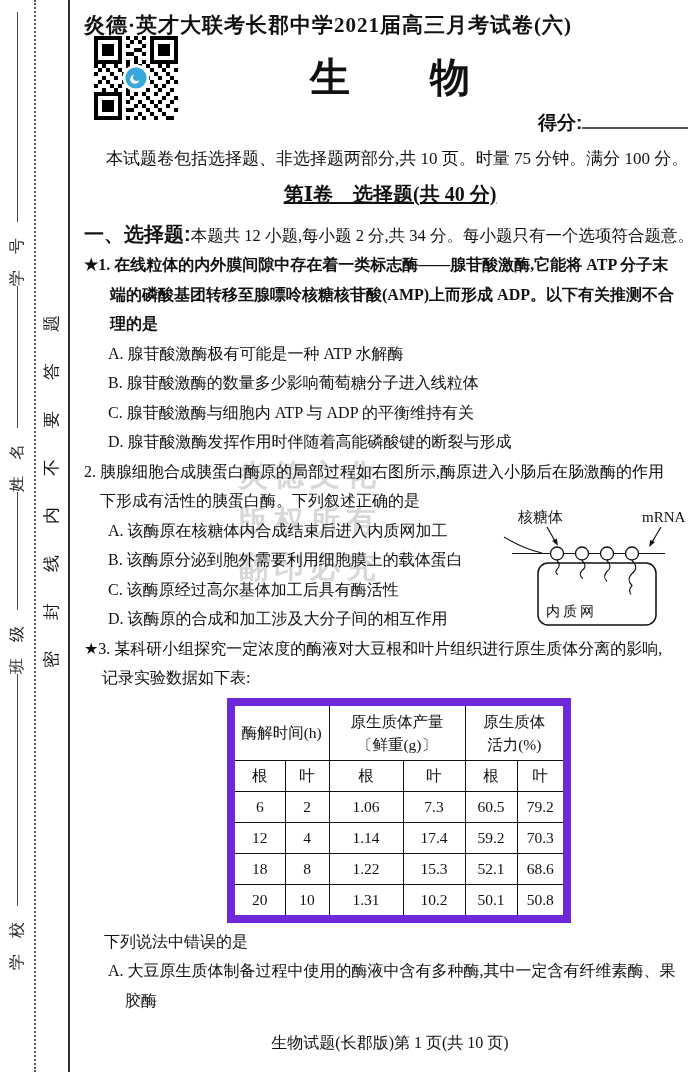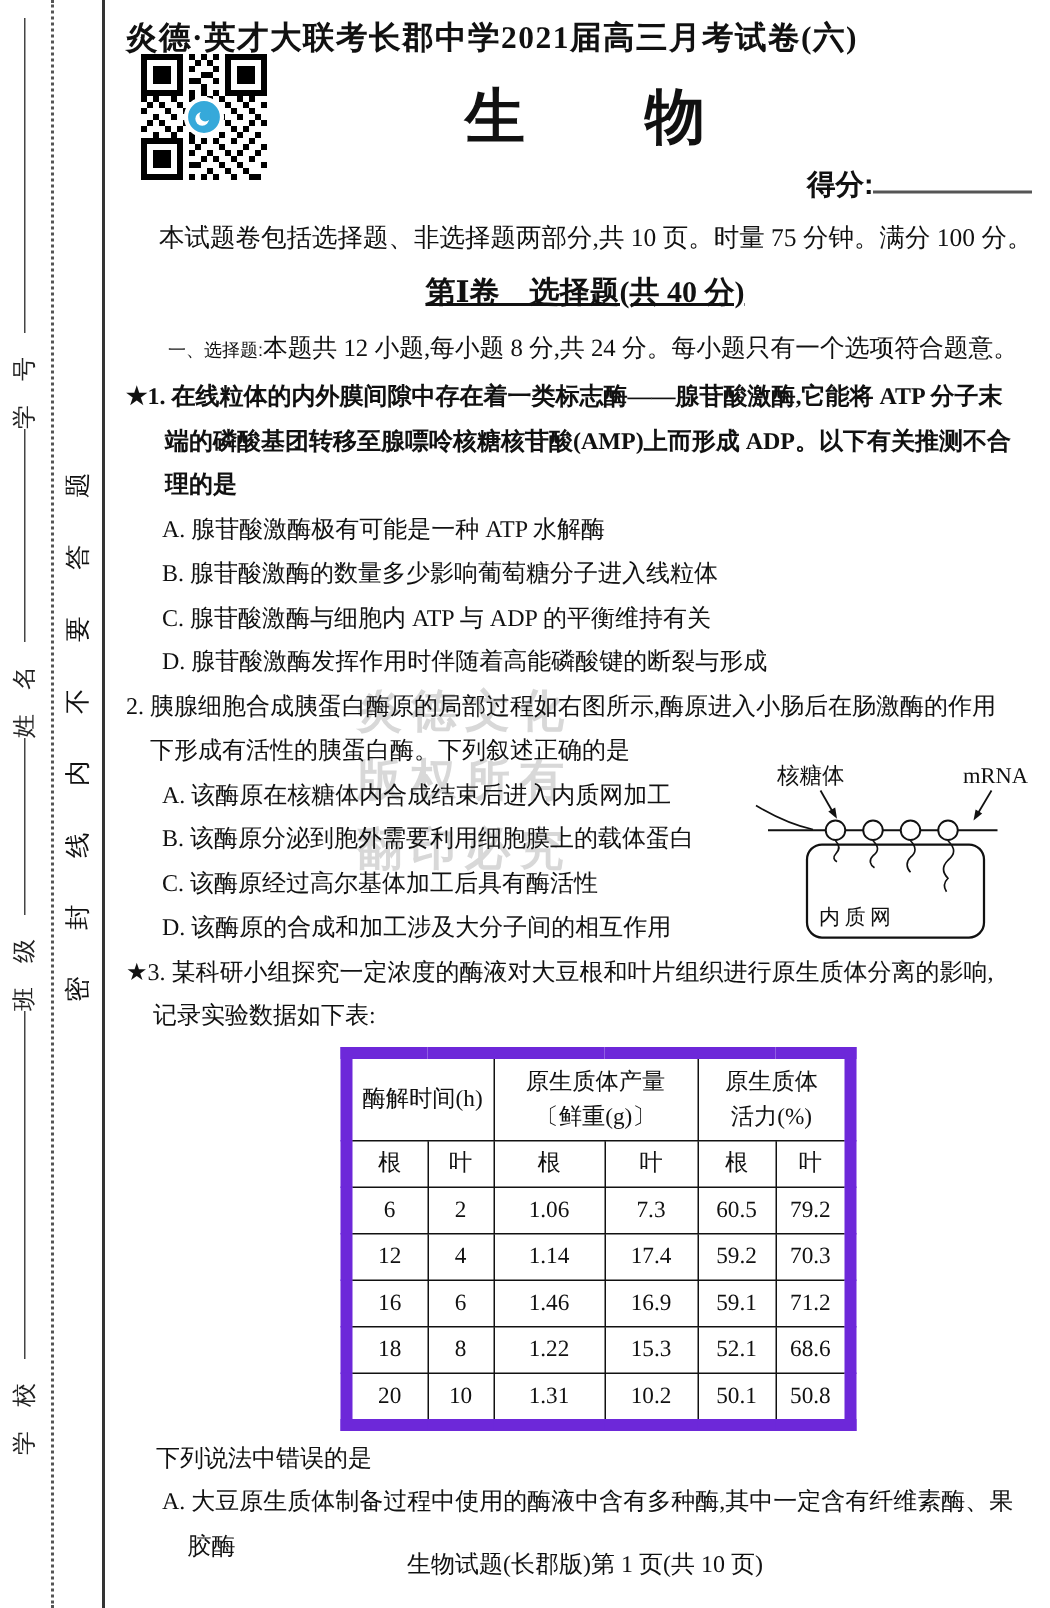--- a/index.html
+++ b/index.html
@@ -27,21 +27,21 @@
   .qr{position:absolute;left:94px;top:36px;z-index:3;}
   .subject{position:absolute;left:84px;top:50px;width:612px;text-align:center;
     font-size:40px;font-weight:bold;z-index:2;}
   .score{position:absolute;left:538px;top:109px;font-size:19px;font-weight:bold;
     font-family:"Liberation Sans","DejaVu Sans",sans-serif;z-index:2;}
   .score .blank{display:inline-block;width:106px;border-bottom:2px solid #555;height:18px;}
   .instructions{position:absolute;left:106px;top:147px;font-size:17px;z-index:2;}
   .section-title{position:absolute;left:84px;top:181px;width:612px;text-align:center;
     font-size:20px;font-weight:bold;z-index:2;text-decoration:underline;}
   .part-line{position:absolute;left:84px;top:221px;width:616px;font-size:16.5px;z-index:2;}
-  .part-label{font-weight:normal;font-family:"Liberation Sans","DejaVu Sans",sans-serif;font-size:12px;margin-left:28px;}
+  .part-label{font-weight:bold;font-family:"Liberation Sans","DejaVu Sans",sans-serif;font-size:20px;}
   
   .qwrap{position:absolute;left:84px;top:250px;width:612px;font-size:16px;
     line-height:29.5px;z-index:2;}
   .qwrap p{margin:0;}
   .qtext{white-space:pre-line;}
   .qnum{margin-right:4px;}
   .q1{padding-left:26px;text-indent:-26px;font-weight:bold;}
   .q2{padding-left:16px;text-indent:-16px;}
   .q3{padding-left:18px;text-indent:-18px;}
   .opt{margin:0 0 0 24px !important;}
@@ -97,21 +97,21 @@
 
   <div class="score">
     <span>得分:</span><span class="blank"></span>
   </div>
 
   <div class="instructions">本试题卷包括选择题、非选择题两部分,共 10 页。时量 75 分钟。满分 100 分。</div>
 
   <div class="section-title">第Ⅰ卷　选择题(共 40 分)</div>
 
   <div class="part-line">
-    <span class="part-label">一、选择题:</span><span>本题共 12 小题,每小题 8 分,共 24 分。每小题只有一个选项符合题意。</span>
+    <span class="part-label">一、选择题:</span><span>本题共 12 小题,每小题 2 分,共 34 分。每小题只有一个选项符合题意。</span>
   </div>
 
   <div class="qwrap">
 
     <p class="q1"><span class="qnum">★1.</span><span class="qtext">在线粒体的内外膜间隙中存在着一类标志酶——腺苷酸激酶,它能将 ATP 分子末
 端的磷酸基团转移至腺嘌呤核糖核苷酸(AMP)上而形成 ADP。以下有关推测不合
 理的是</span></p>
     <div>
         <p class="opt">A. 腺苷酸激酶极有可能是一种 ATP 水解酶</p>
         <p class="opt">B. 腺苷酸激酶的数量多少影响葡萄糖分子进入线粒体</p>
@@ -175,28 +175,20 @@
           </tr>
           <tr>
             <td>12</td>
             <td>4</td>
             <td>1.14</td>
             <td>17.4</td>
             <td>59.2</td>
             <td>70.3</td>
           </tr>
           <tr>
-            <td>16</td>
-            <td>6</td>
-            <td>1.46</td>
-            <td>16.9</td>
-            <td>59.1</td>
-            <td>71.2</td>
-          </tr>
-          <tr>
             <td>18</td>
             <td>8</td>
             <td>1.22</td>
             <td>15.3</td>
             <td>52.1</td>
             <td>68.6</td>
           </tr>
           <tr>
             <td>20</td>
             <td>10</td>

